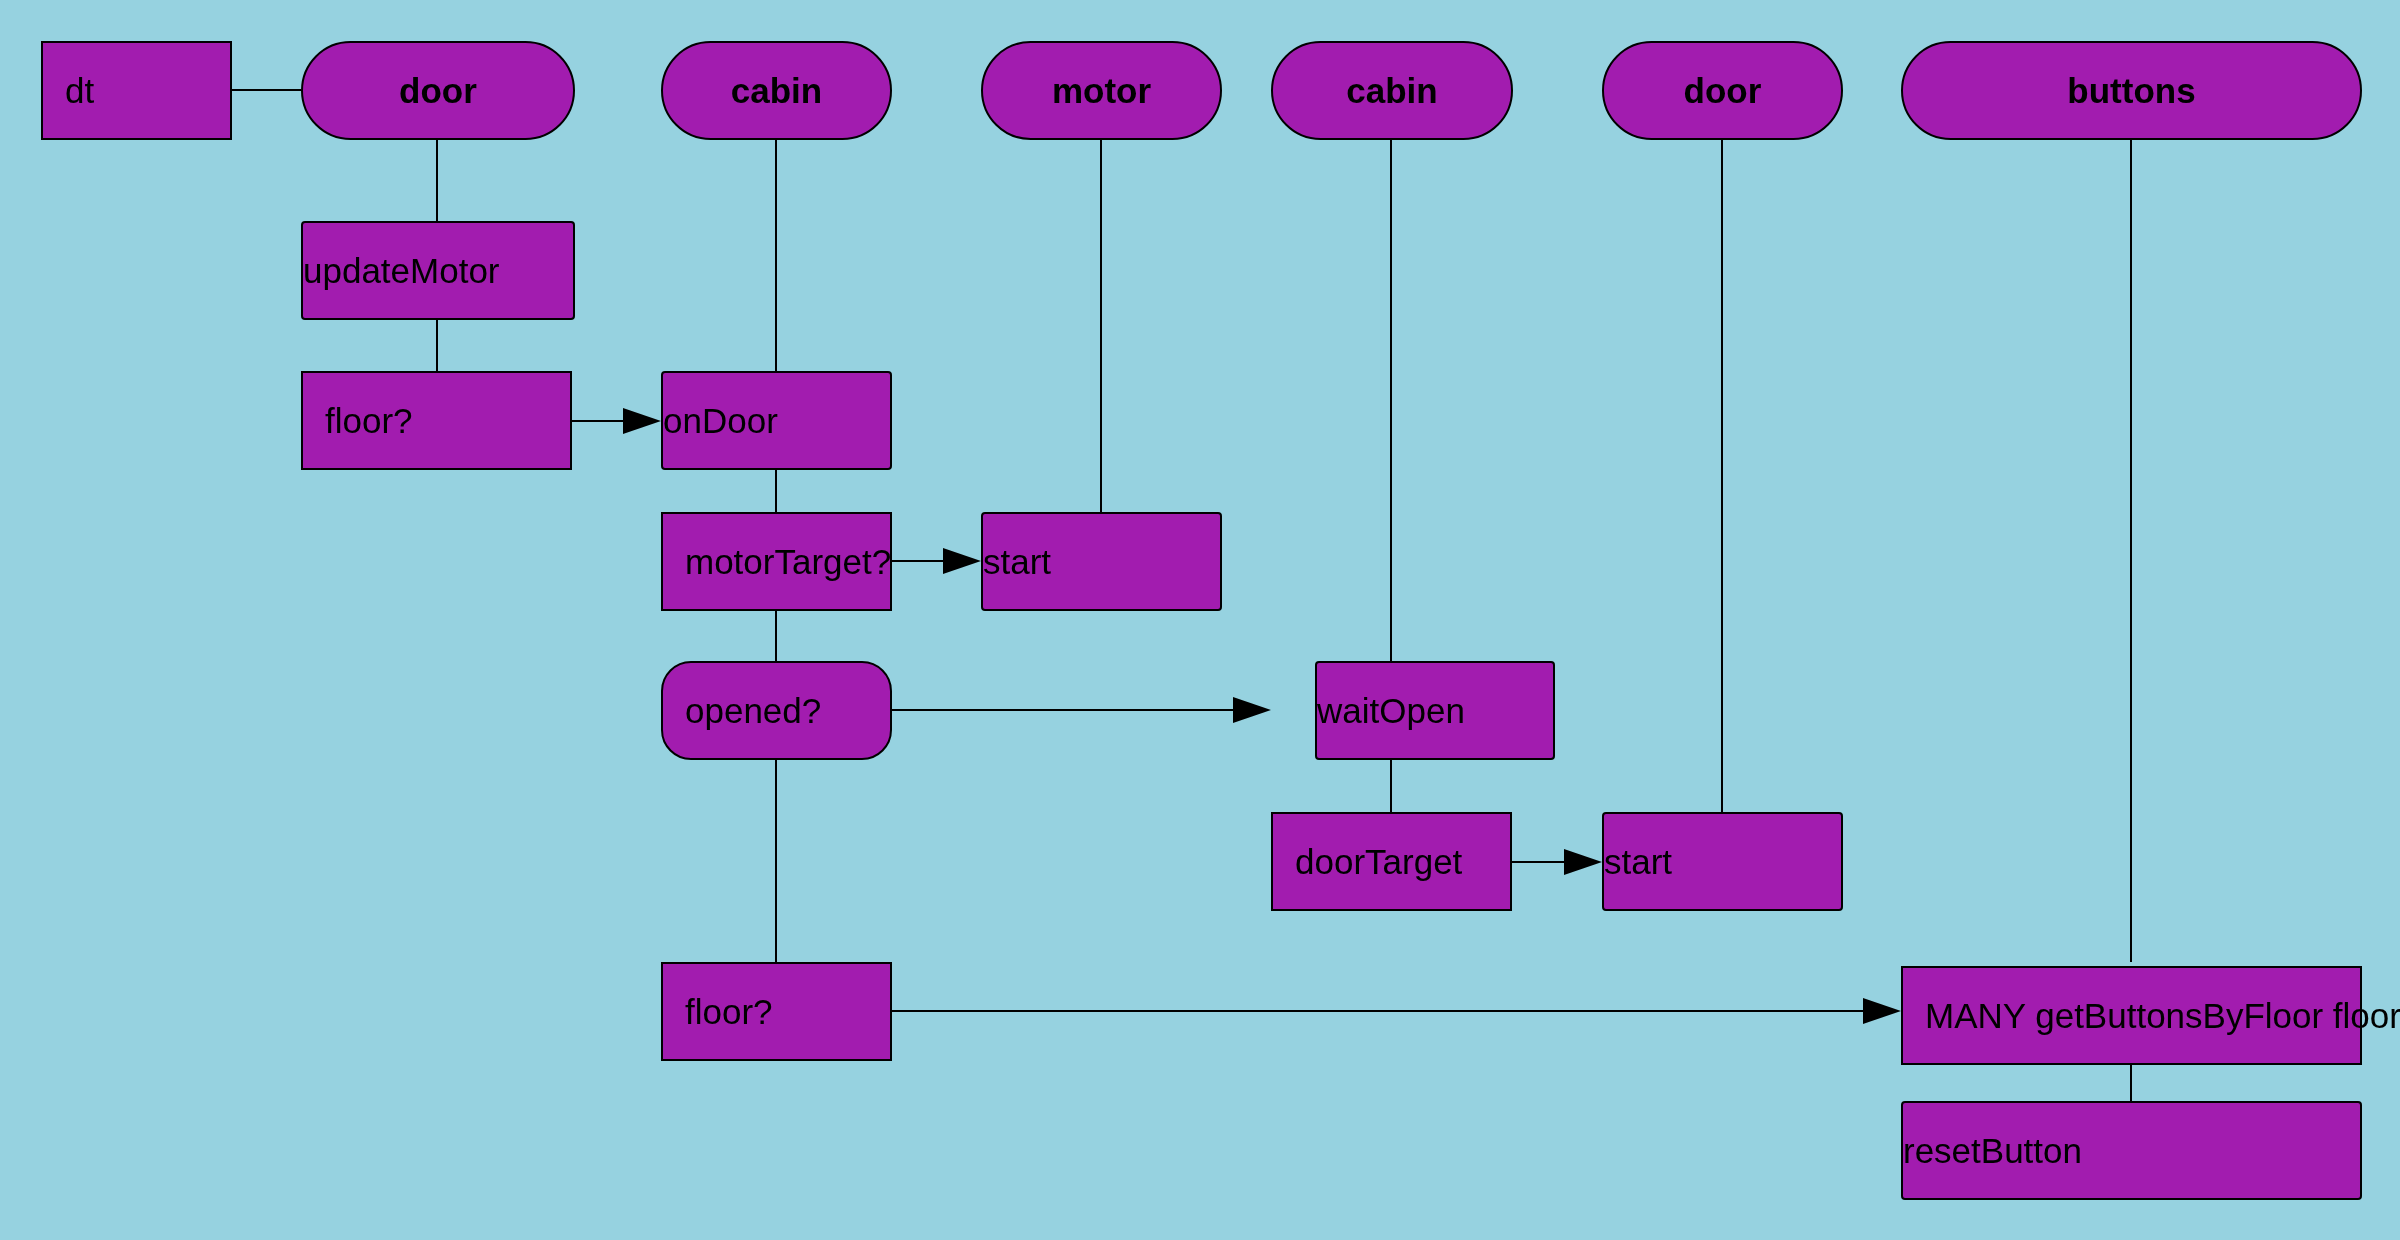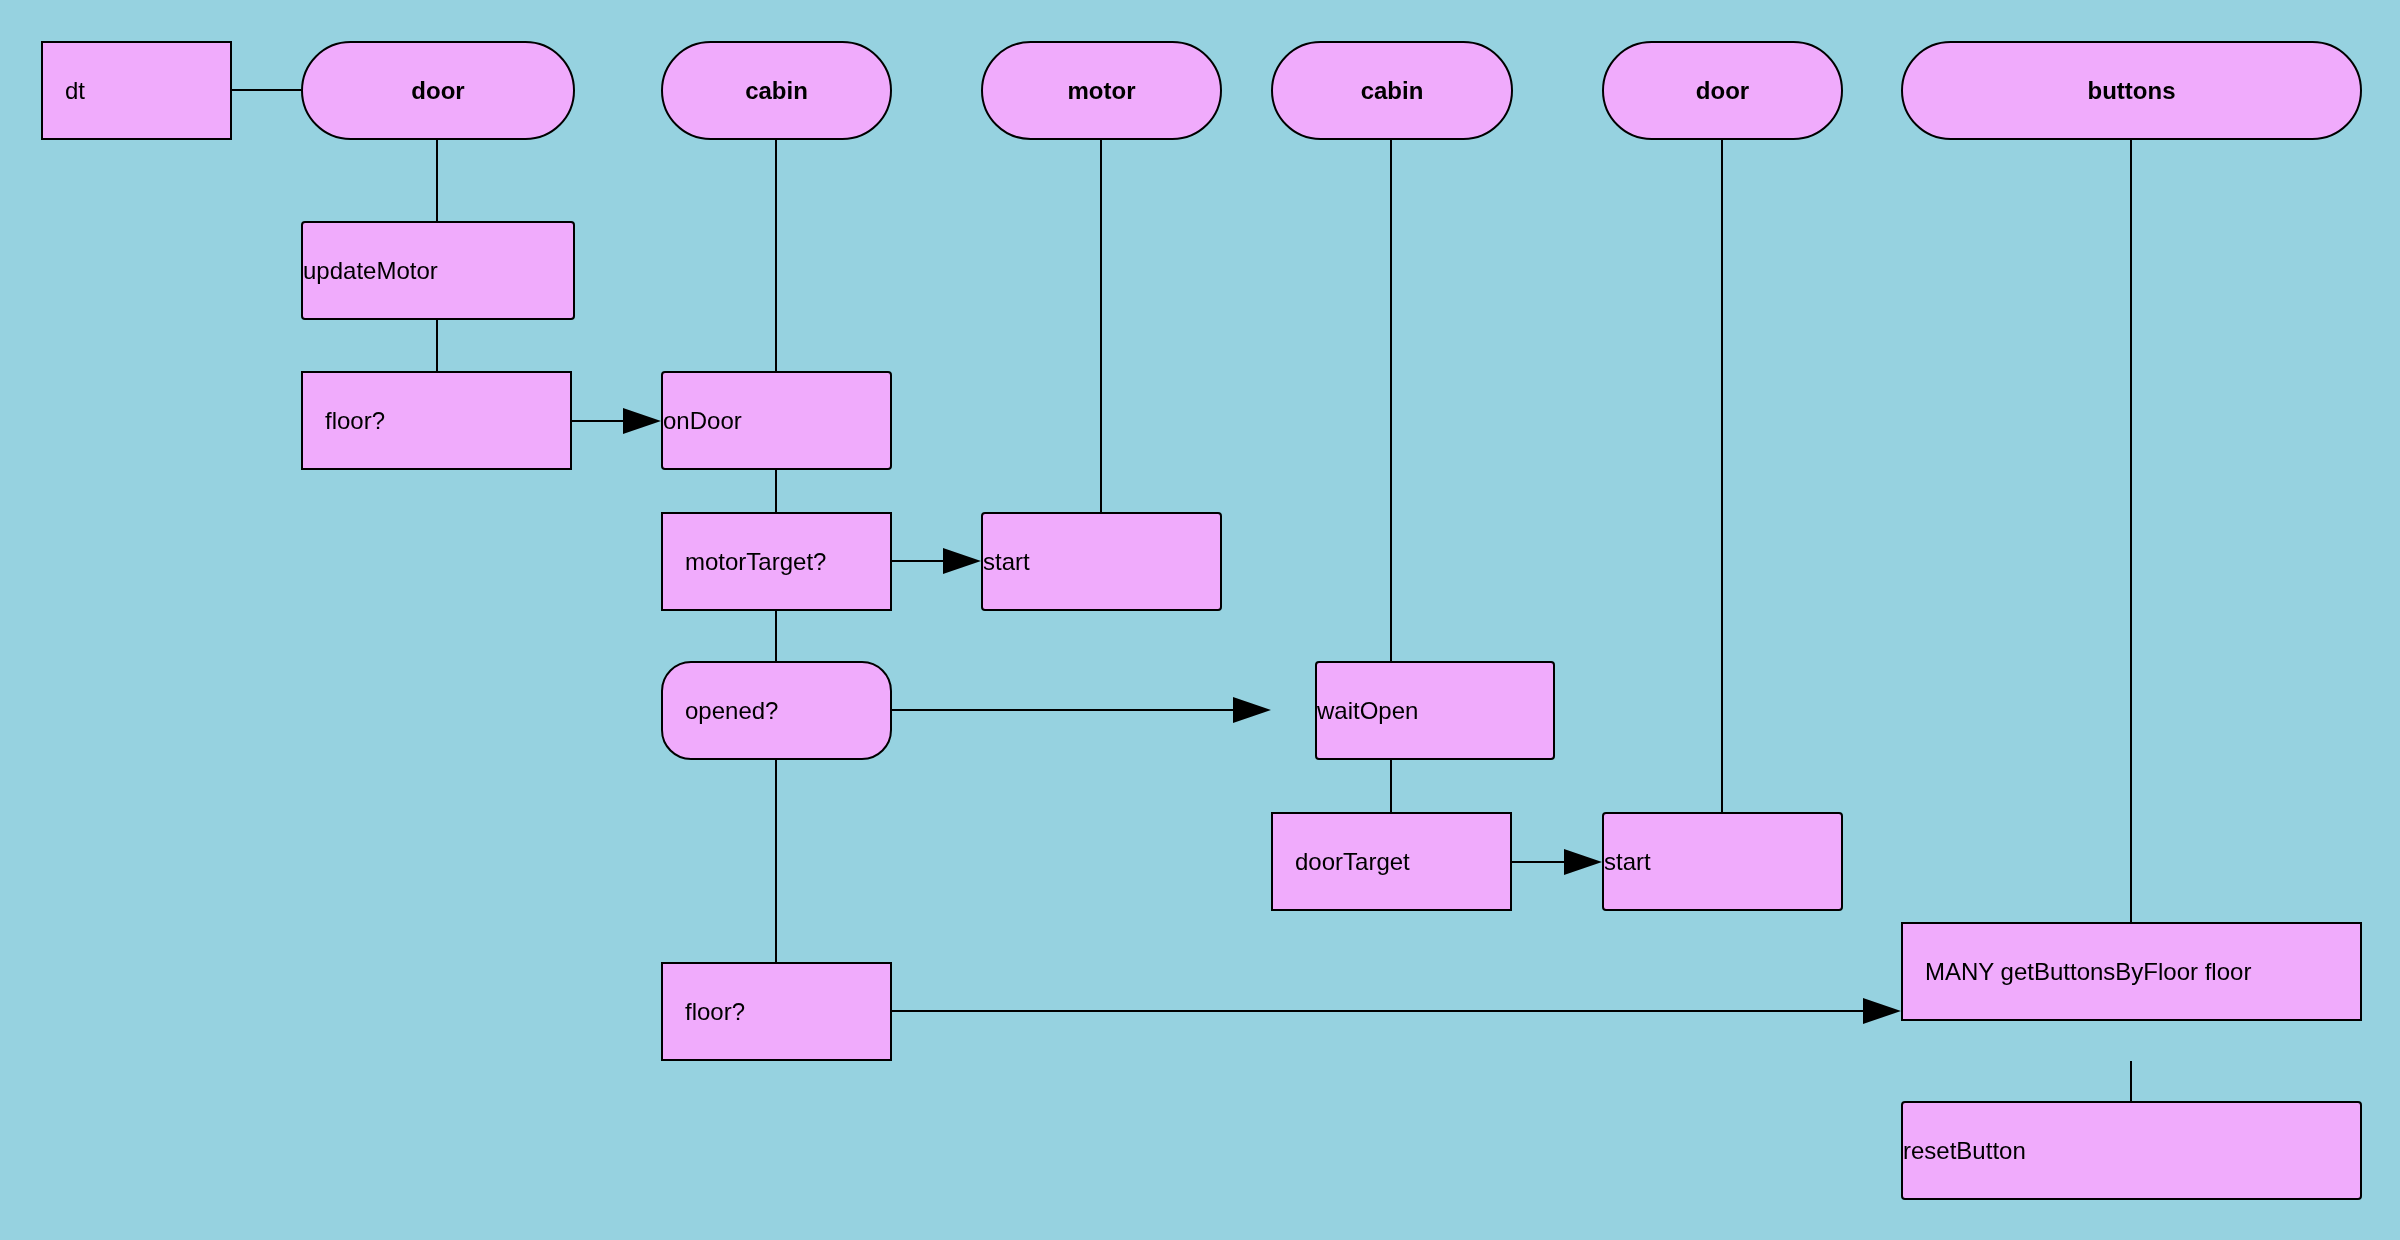--- a/index.html
+++ b/index.html
@@ -7,26 +7,26 @@
     position: relative;
     width: 2400px;
     height: 1240px;
     background: #96d2e0;
     overflow: hidden;
     font-family: "Liberation Sans", sans-serif;
     color: #000;
   }
   .node {
     position: absolute;
-    background: #f0abfc;
+    background: #a21caf;
     border: 2.5px solid #000;
     box-sizing: border-box;
     display: flex;
     align-items: center;
-    font-size: 24px;
+    font-size: 35px;
     line-height: 1;
     white-space: nowrap;
   }
   .node.rect  { border-radius: 0;    padding-left: 22px; }
   .node.round { border-radius: 4px; }
   .node.pill  {
     border-radius: 49.5px;
     justify-content: center;
     font-weight: bold;
     padding-left: 0;
@@ -121,20 +121,20 @@
     </div>
   <div class="node rect" style="left:1271px; top:812px;  width:241px; height:99px;">
       <span>doorTarget</span>
     </div>
   <div class="node round" style="left:1602px; top:812px;  width:241px; height:99px;">
       <span>start</span>
     </div>
   <div class="node rect" style="left:661px;  top:962px;  width:231px; height:99px;text-align:center;">
       <span>floor?</span>
     </div>
-  <div class="node rect" style="left:1901px; top:922px;  width:461px; height:99px;align-items:center;">
+  <div class="node rect" style="left:1901px; top:966px;  width:461px; height:99px;align-items:center;">
       <span>MANY getButtonsByFloor floor</span>
     </div>
   <div class="node round" style="left:1901px; top:1101px; width:461px; height:99px;">
       <span>resetButton</span>
     </div>
 
 </div>
 
 </body></html>

